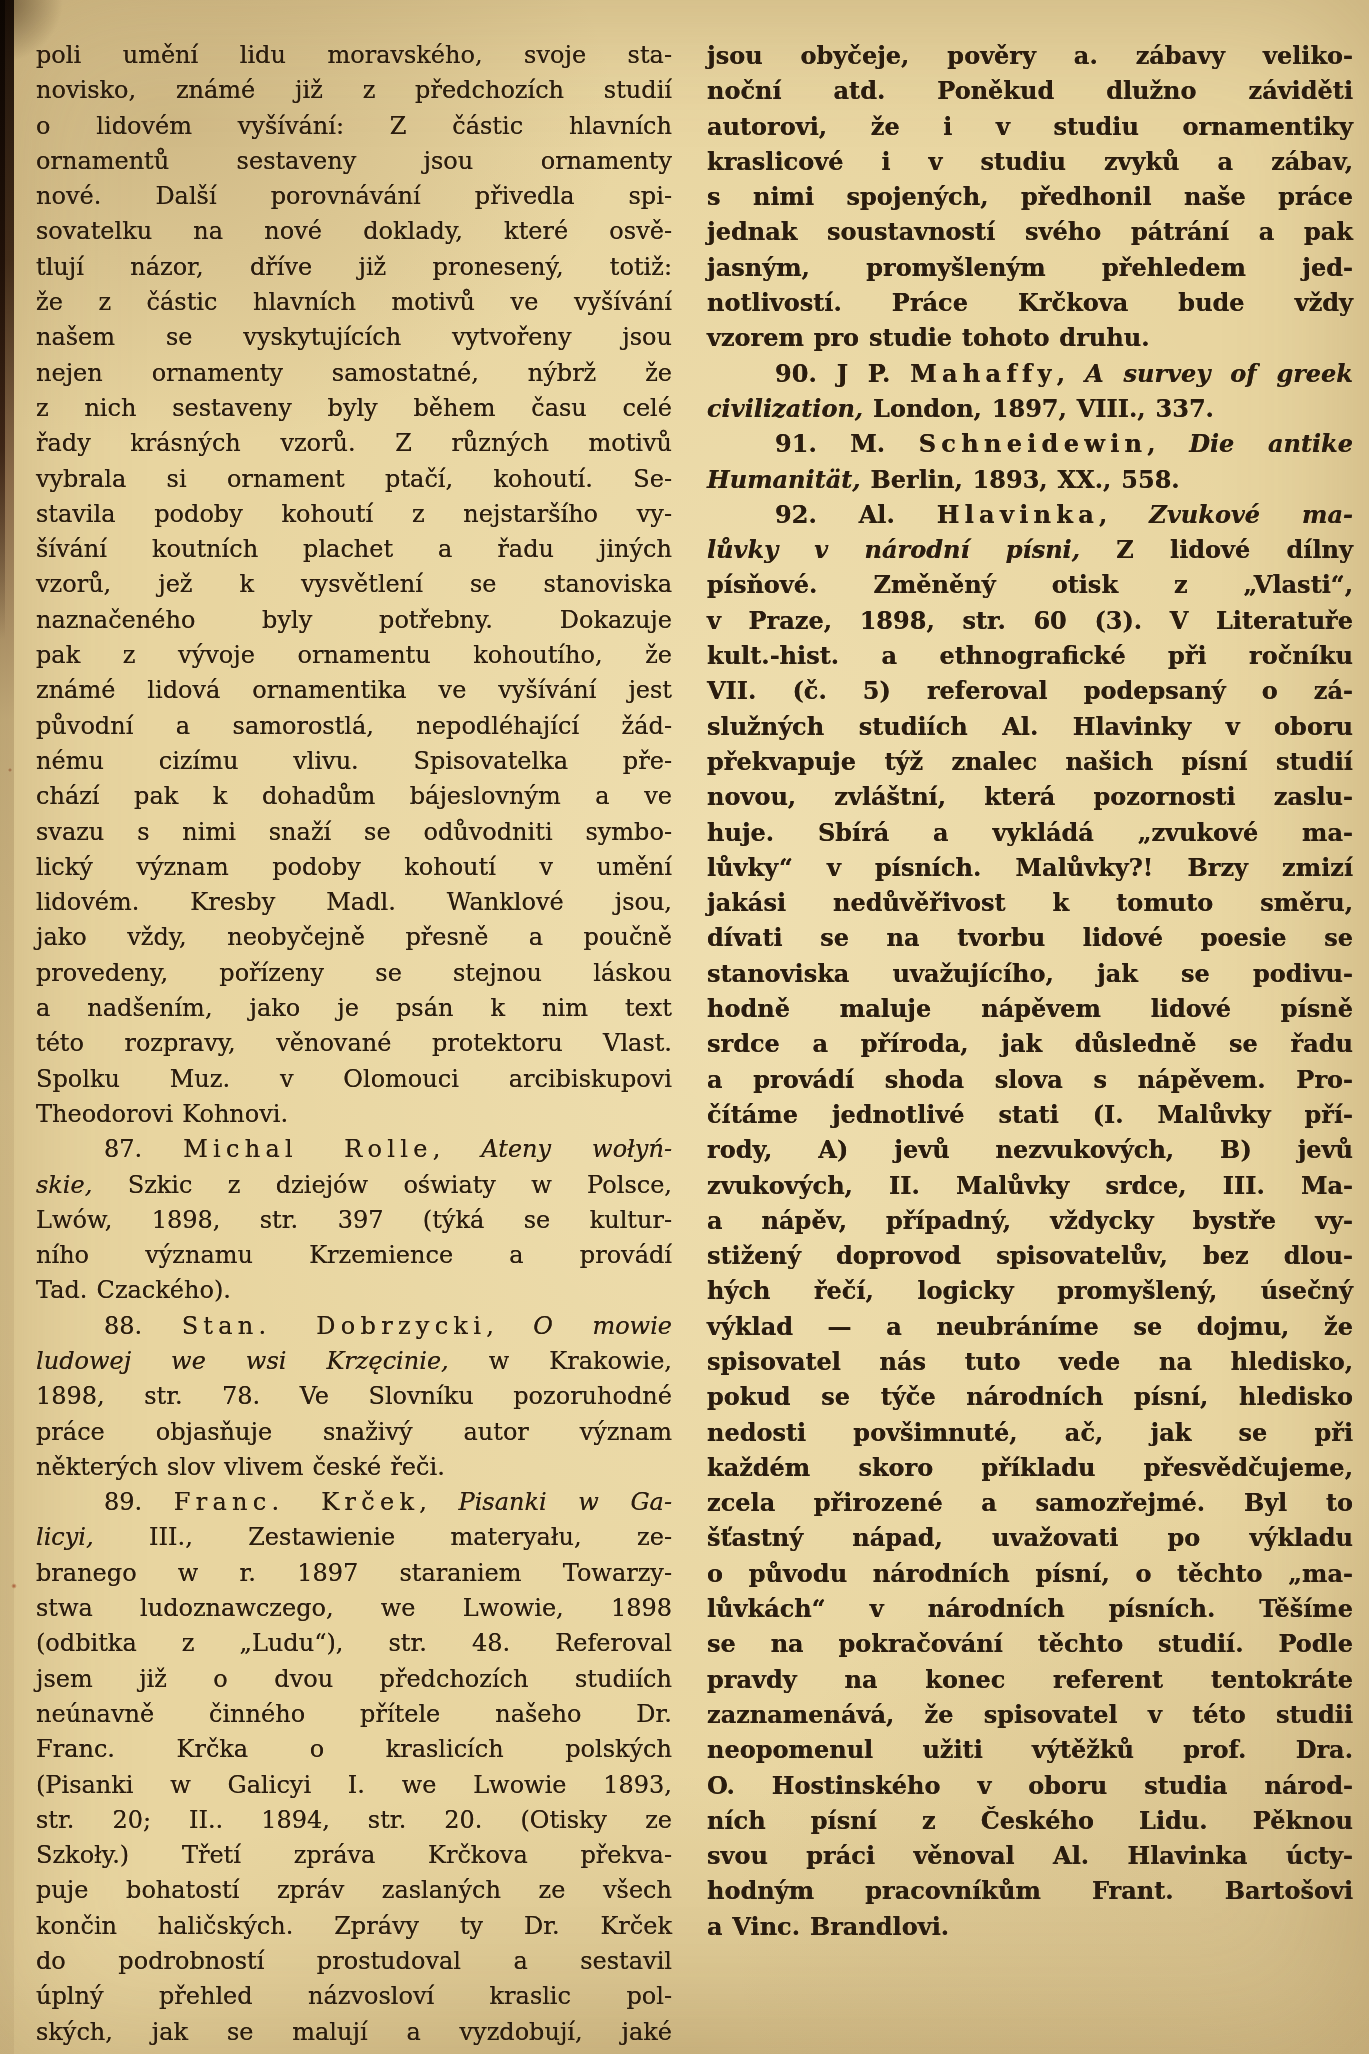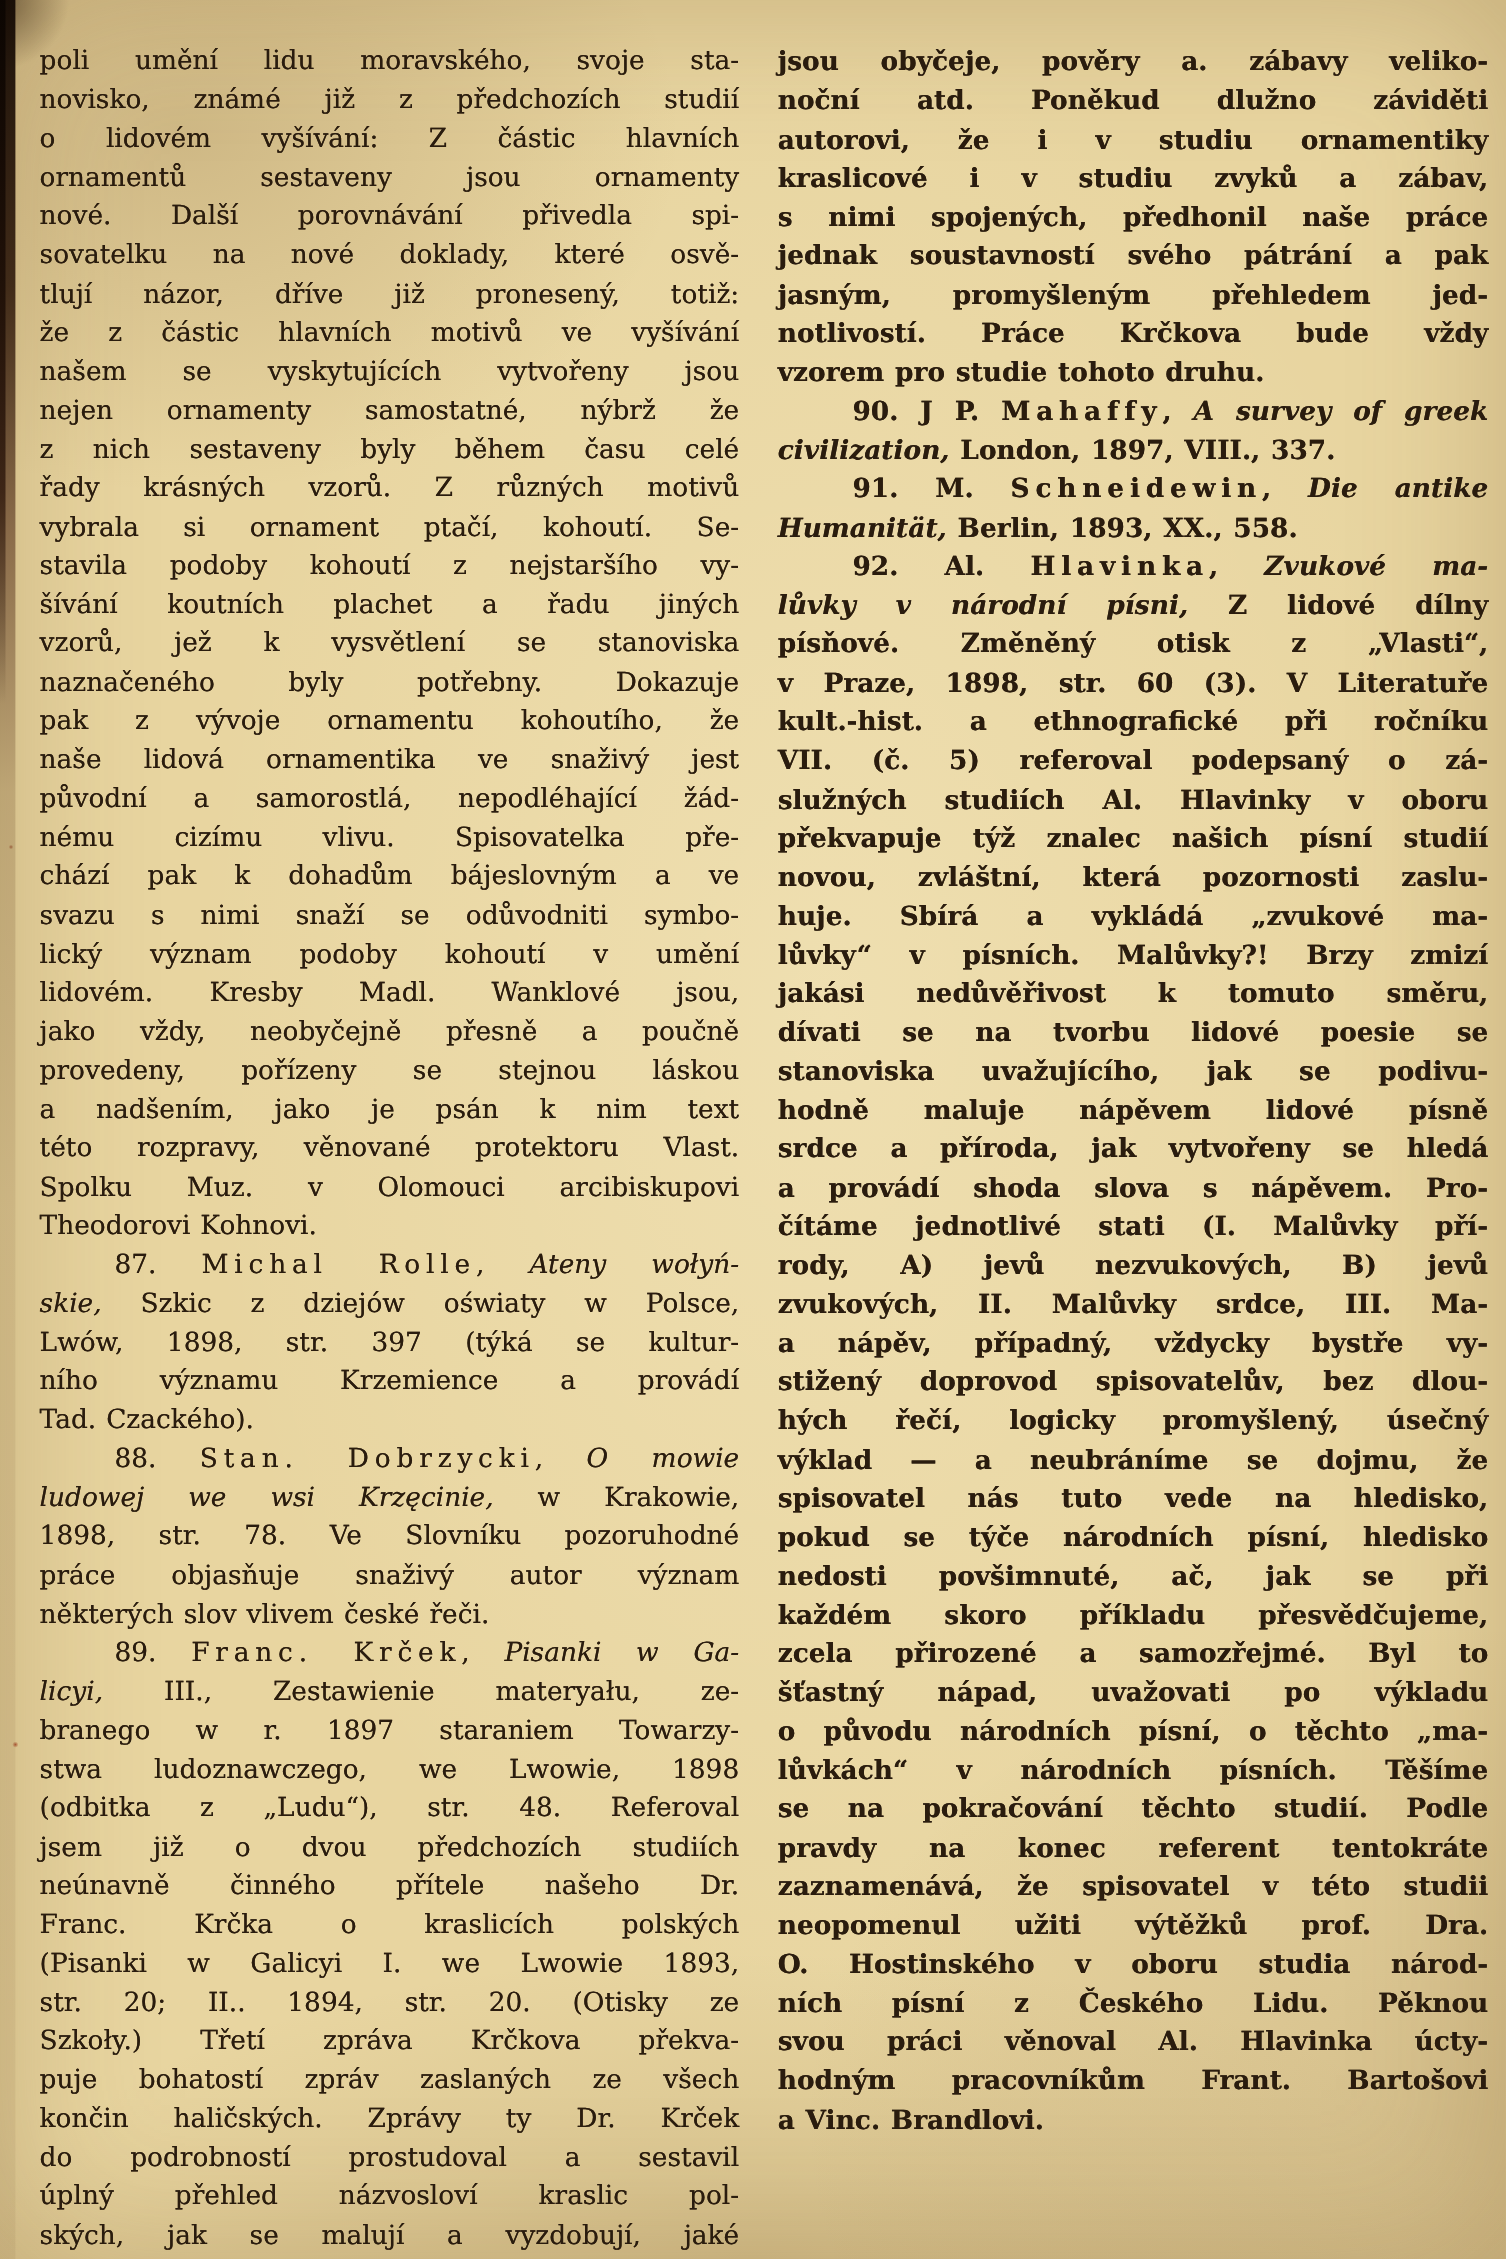--- a/index.html
+++ b/index.html
@@ -83,21 +83,21 @@
     <div class="line"><span class="n">našem se vyskytujících vytvořeny jsou</span></div>
     <div class="line"><span class="n">nejen ornamenty samostatné, nýbrž že</span></div>
     <div class="line"><span class="n">z nich sestaveny byly během času celé</span></div>
     <div class="line"><span class="n">řady krásných vzorů. Z různých motivů</span></div>
     <div class="line"><span class="n">vybrala si ornament ptačí, kohoutí. Se-</span></div>
     <div class="line"><span class="n">stavila podoby kohoutí z nejstaršího vy-</span></div>
     <div class="line"><span class="n">šívání koutních plachet a řadu jiných</span></div>
     <div class="line"><span class="n">vzorů, jež k vysvětlení se stanoviska</span></div>
     <div class="line"><span class="n">naznačeného byly potřebny. Dokazuje</span></div>
     <div class="line"><span class="n">pak z vývoje ornamentu kohoutího, že</span></div>
-    <div class="line"><span class="n">naše lidová ornamentika ve snaživý jest</span></div>
+    <div class="line"><span class="n">známé lidová ornamentika ve vyšívání jest</span></div>
     <div class="line"><span class="n">původní a samorostlá, nepodléhající žád-</span></div>
     <div class="line"><span class="n">nému cizímu vlivu. Spisovatelka pře-</span></div>
     <div class="line"><span class="n">chází pak k dohadům bájeslovným a ve</span></div>
     <div class="line"><span class="n">svazu s nimi snaží se odůvodniti symbo-</span></div>
     <div class="line"><span class="n">lický význam podoby kohoutí v umění</span></div>
     <div class="line"><span class="n">lidovém. Kresby Madl. Wanklové jsou,</span></div>
     <div class="line"><span class="n">jako vždy, neobyčejně přesně a poučně</span></div>
     <div class="line"><span class="n">provedeny, pořízeny se stejnou láskou</span></div>
     <div class="line"><span class="n">a nadšením, jako je psán k nim text</span></div>
     <div class="line"><span class="n">této rozpravy, věnované protektoru Vlast.</span></div>
@@ -152,21 +152,21 @@
     <div class="line"><span class="n">VII. (č. 5) referoval podepsaný o zá-</span></div>
     <div class="line"><span class="n">služných studiích Al. Hlavinky v oboru</span></div>
     <div class="line"><span class="n">překvapuje týž znalec našich písní studií</span></div>
     <div class="line"><span class="n">novou, zvláštní, která pozornosti zaslu-</span></div>
     <div class="line"><span class="n">huje. Sbírá a vykládá „zvukové ma-</span></div>
     <div class="line"><span class="n">lůvky“ v písních. Malůvky?! Brzy zmizí</span></div>
     <div class="line"><span class="n">jakási nedůvěřivost k tomuto směru,</span></div>
     <div class="line"><span class="n">dívati se na tvorbu lidové poesie se</span></div>
     <div class="line"><span class="n">stanoviska uvažujícího, jak se podivu-</span></div>
     <div class="line"><span class="n">hodně maluje nápěvem lidové písně</span></div>
-    <div class="line"><span class="n">srdce a příroda, jak vytvořeny se hledá</span></div>
+    <div class="line"><span class="n">srdce a příroda, jak důsledně se řadu</span></div>
     <div class="line"><span class="n">a provádí shoda slova s nápěvem. Pro-</span></div>
     <div class="line"><span class="n">čítáme jednotlivé stati (I. Malůvky pří-</span></div>
     <div class="line"><span class="n">rody, A) jevů nezvukových, B) jevů</span></div>
     <div class="line"><span class="n">zvukových, II. Malůvky srdce, III. Ma-</span></div>
     <div class="line"><span class="n">a nápěv, případný, vždycky bystře vy-</span></div>
     <div class="line"><span class="n">stižený doprovod spisovatelův, bez dlou-</span></div>
     <div class="line"><span class="n">hých řečí, logicky promyšlený, úsečný</span></div>
     <div class="line"><span class="n">výklad — a neubráníme se dojmu, že</span></div>
     <div class="line"><span class="n">spisovatel nás tuto vede na hledisko,</span></div>
     <div class="line"><span class="n">pokud se týče národních písní, hledisko</span></div>

